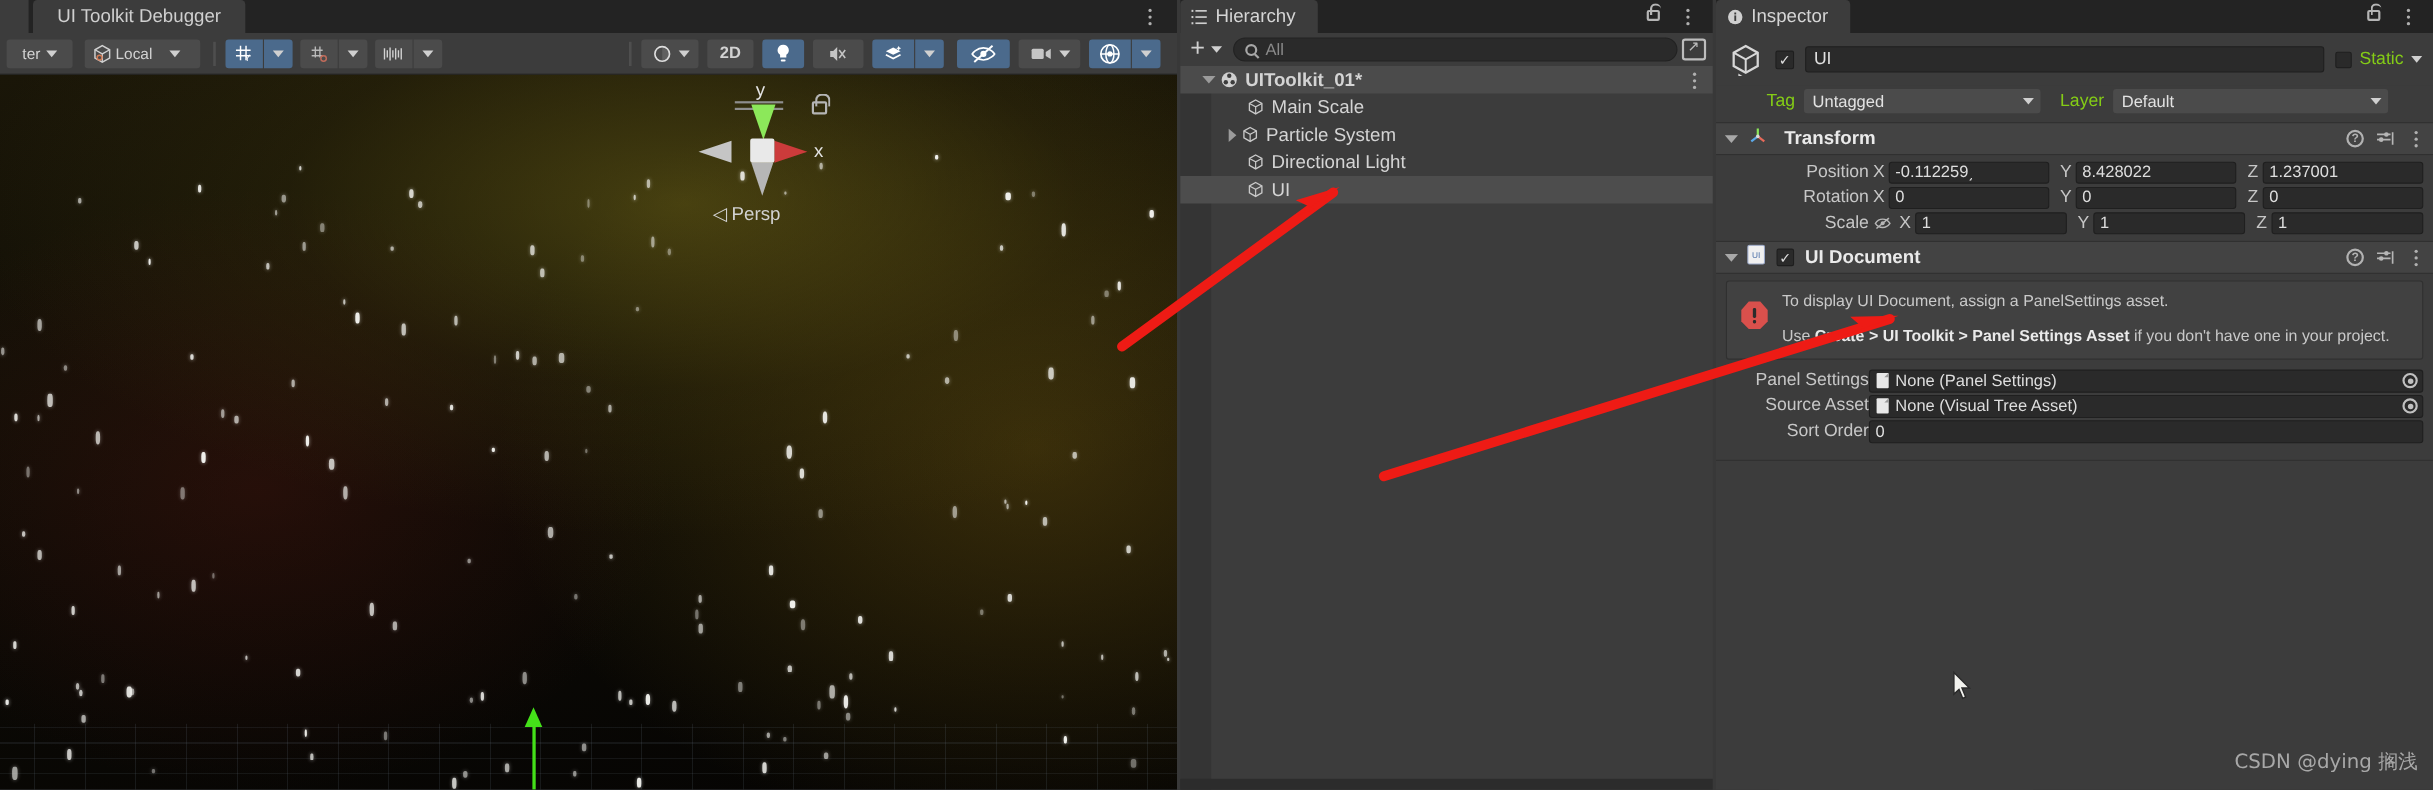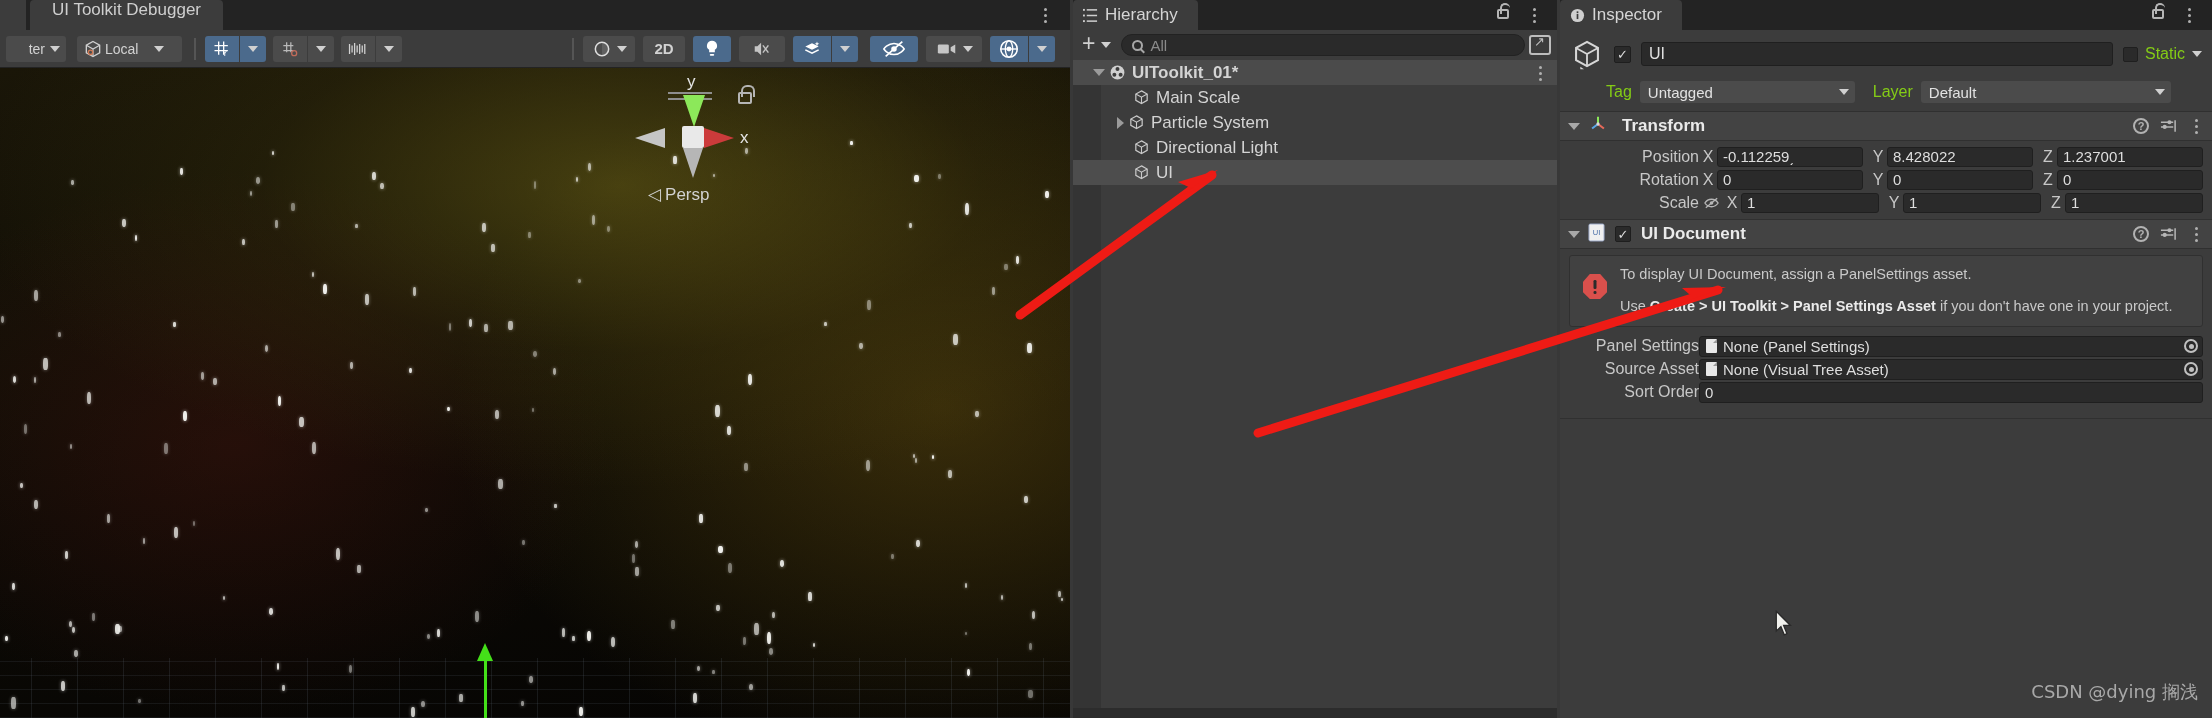--- a/index.html
+++ b/index.html
@@ -14,21 +14,21 @@
   #root { position: relative; width: 2212px; height: 718px; }
 
   
   .tabstrip {
     position: absolute; left: 0; top: 0; width: 1070px; height: 30px;
     background: #232323;
   }
   .tabstrip .tab {
     position: absolute; left: 30px; top: 0; height: 30px;
     padding: 0 22px 0 22px;
-    display: flex; 
+    display: flex; align-items: center;
     background: #3c3c3c;
     border-top-left-radius: 4px; border-top-right-radius: 4px;
     font-size: 17px; color: #cfcfcf; white-space: nowrap;
   }
   .tabstrip .tab.leftstub {
     left: 0; width: 26px; padding: 0; background: #3c3c3c;
     border-radius: 0;
   }
   .kebab {
     position: absolute; display: flex; flex-direction: column;
@@ -232,21 +232,21 @@
     </div>
     <div class="kebab" style="right:16px; top:4px;">
         <i></i>
         <i></i>
         <i></i>
       </div>
   </div>
 
   <div class="scene-toolbar">
     <div style="width:6px"></div>
-    <div class="tbtn" style="min-width:60px;justify-content:flex-end;">
+    <div class="tbtn" style="min-width:60px;">
       <span>ter</span>
       <span class="caret"></span>
     </div>
     <div style="width:8px"></div>
     <div class="tbtn" style="min-width:105px; justify-content:flex-start;">
       <svg width="20" height="20" viewBox="0 0 24 24">
         <path d="M12 3 L20 7.5 L20 16.5 L12 21 L4 16.5 L4 7.5 Z" fill="none" stroke="#d0d0d0" stroke-width="1.6"></path>
         <path d="M4 7.5 L12 12 L20 7.5 M12 12 L12 21" fill="none" stroke="#d0d0d0" stroke-width="1.4"></path>
         <circle cx="9" cy="16" r="2.6" fill="none" stroke="#d07a55" stroke-width="1.6"></circle>
       </svg>

